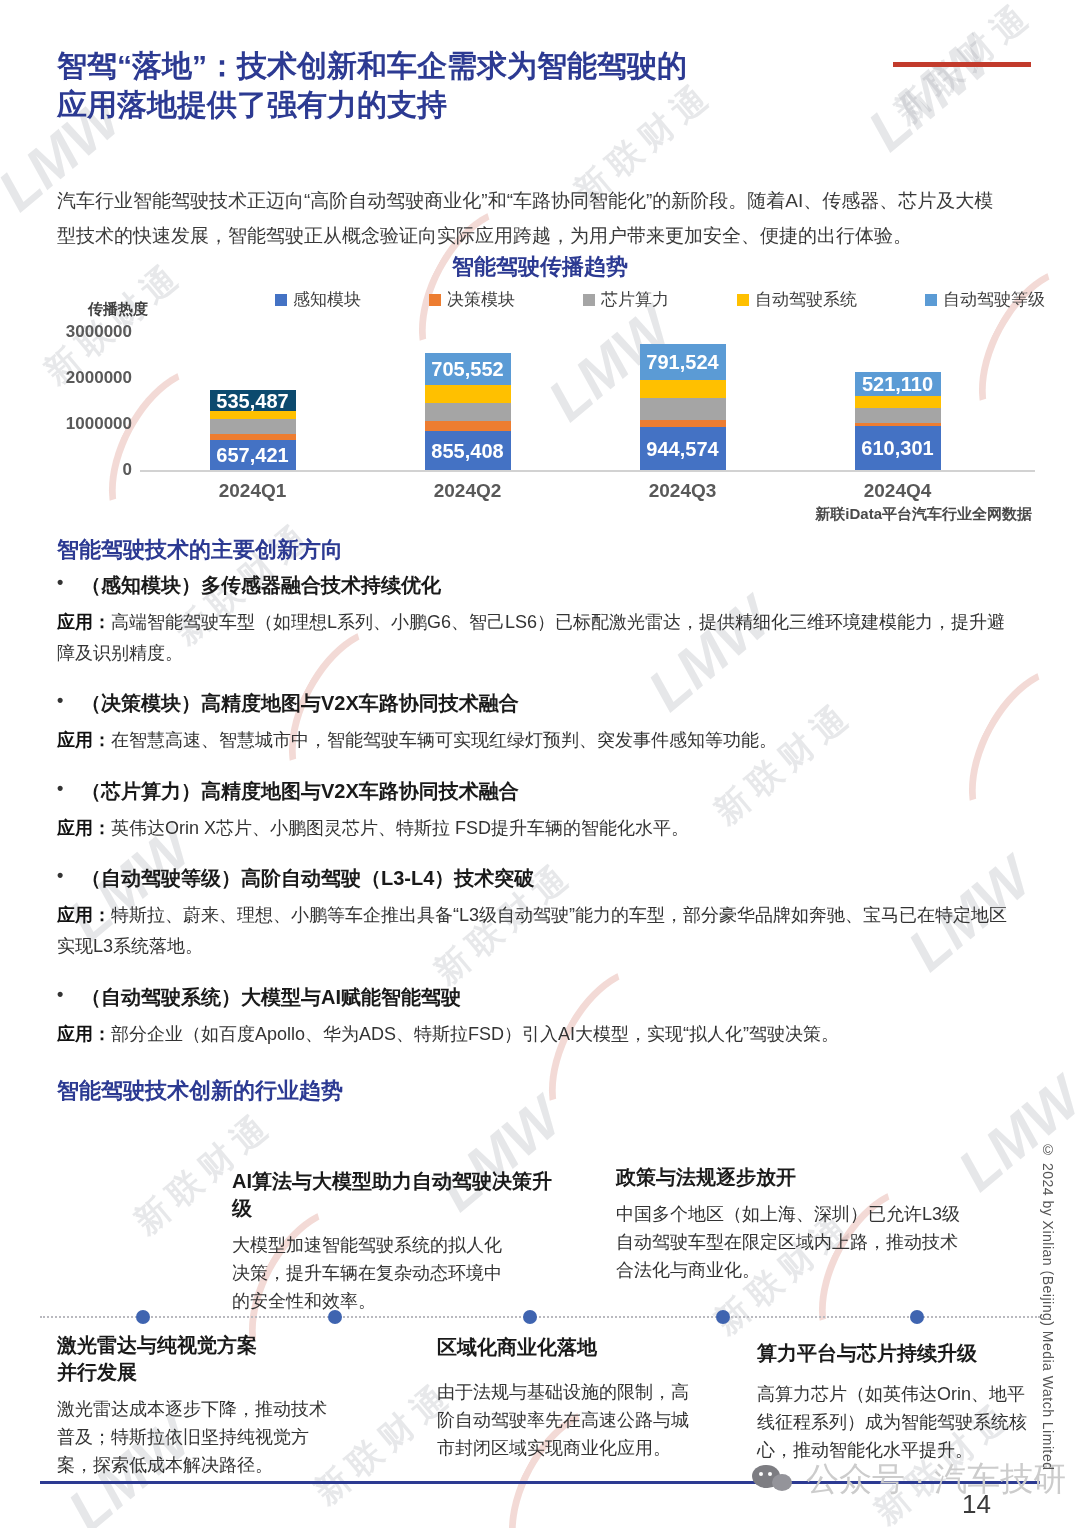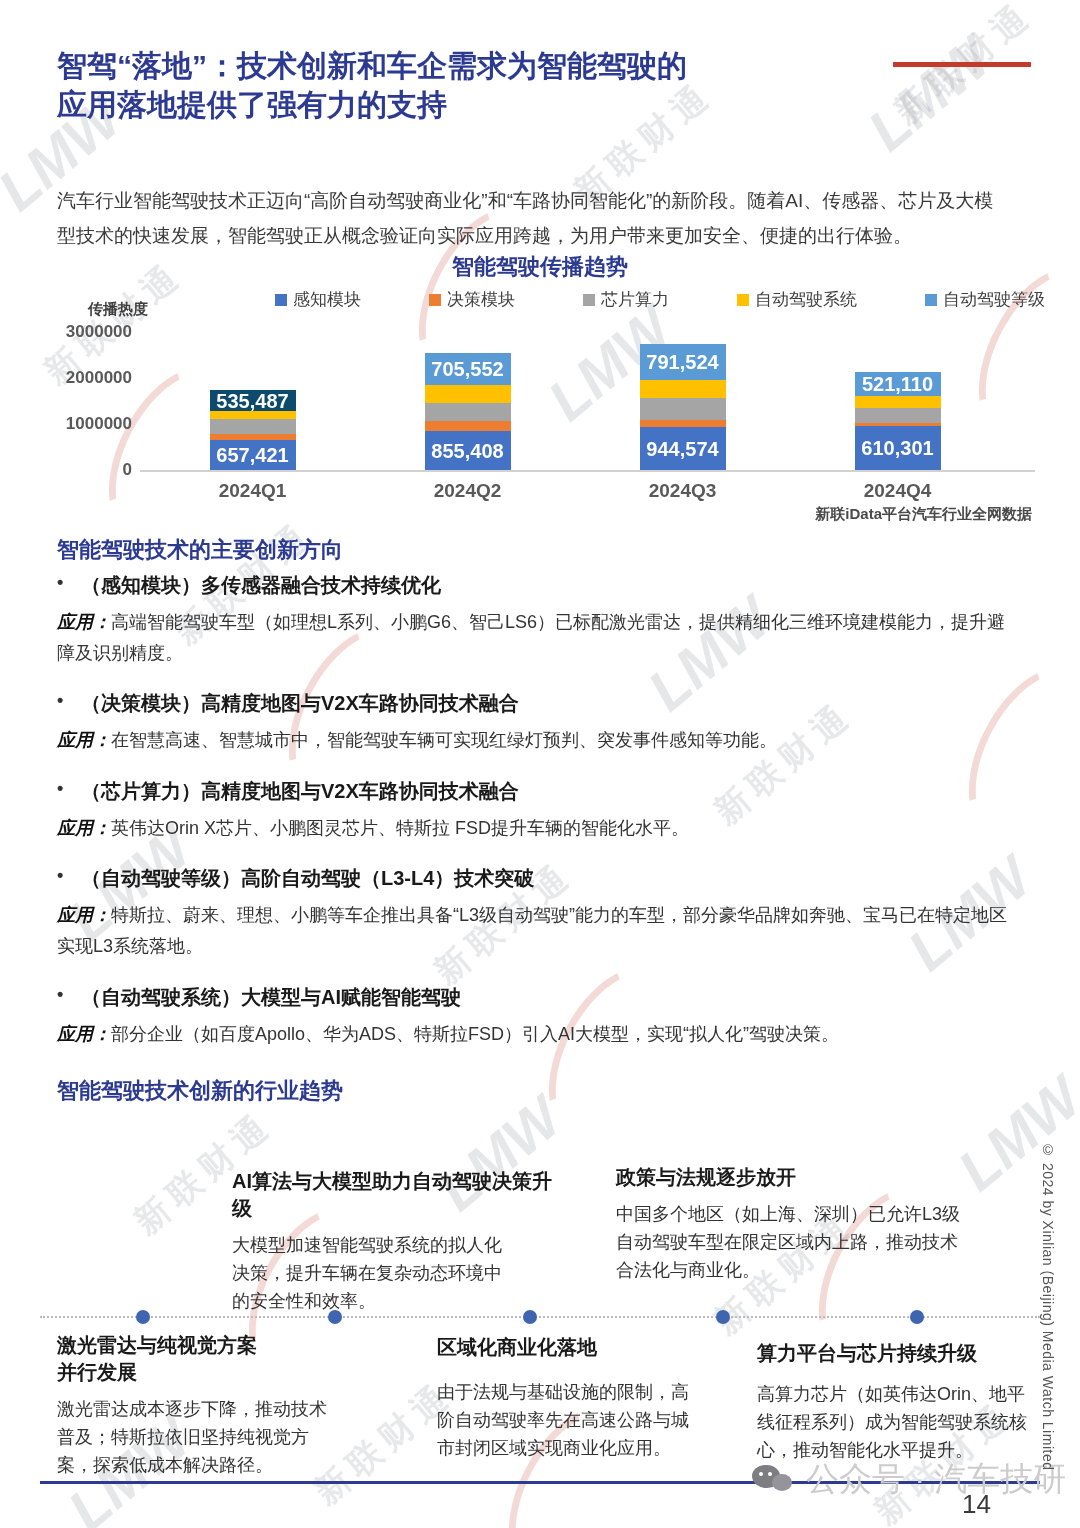--- a/index.html
+++ b/index.html
@@ -49,21 +49,21 @@
   .x-label{width:215px;text-align:center;font-size:19px;color:#595959;}
   .source-note{position:absolute;right:8px;top:205px;font-size:15px;color:#4a4a4a;}
 
   
   .section-heading{position:absolute;font-size:22px;font-weight:bold;color:#2c3a92;}
   #innovation-list{position:absolute;left:57px;top:572px;width:950px;}
   .bullet-item{margin-bottom:22px;}
   .bullet-title{font-size:20px;font-weight:bold;color:#1a1a1a;margin:0 0 8px 0;position:relative;padding-left:24px;}
   .bullet-title::before{content:'•';position:absolute;left:0;top:0;color:#333;font-size:18px;}
   .bullet-app{font-size:18px;line-height:1.7;color:#333;margin:0;}
-  .bullet-app b{color:#111;font-style:italic;}
+  .bullet-app b{color:#111;}
 
   
   .trend-block{position:absolute;}
   .tb-title{font-size:20px;font-weight:bold;color:#1a1a1a;line-height:1.35;margin:0 0 10px 0;}
   .tb-body{font-size:18px;line-height:1.55;color:#333;margin:0;}
   .timeline-dotted{position:absolute;left:40px;top:1316px;width:1000px;border-top:2px dotted #b9b9bf;}
   .timeline-dot{position:absolute;top:1310px;width:14px;height:14px;border-radius:50%;background:#3f64b0;}
   .bottom-rule{position:absolute;left:40px;top:1481px;width:1000px;height:3px;background:#2c3a92;}
 
   

